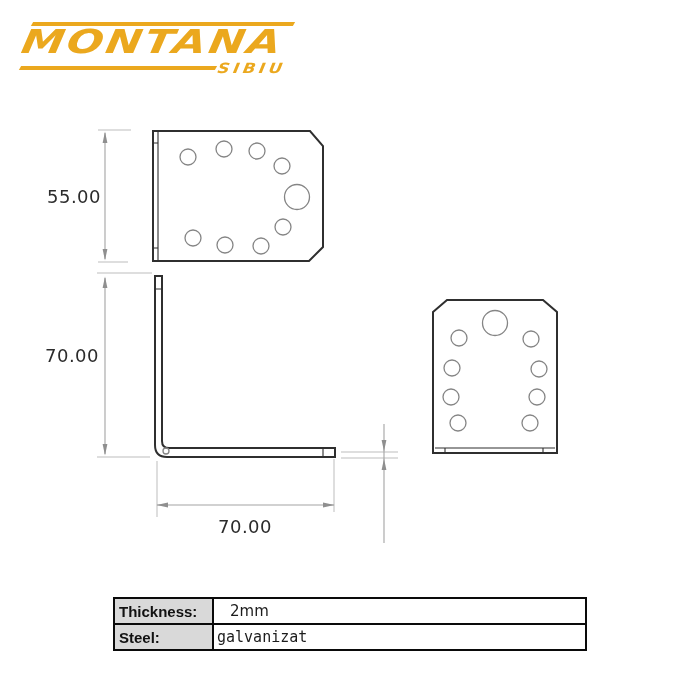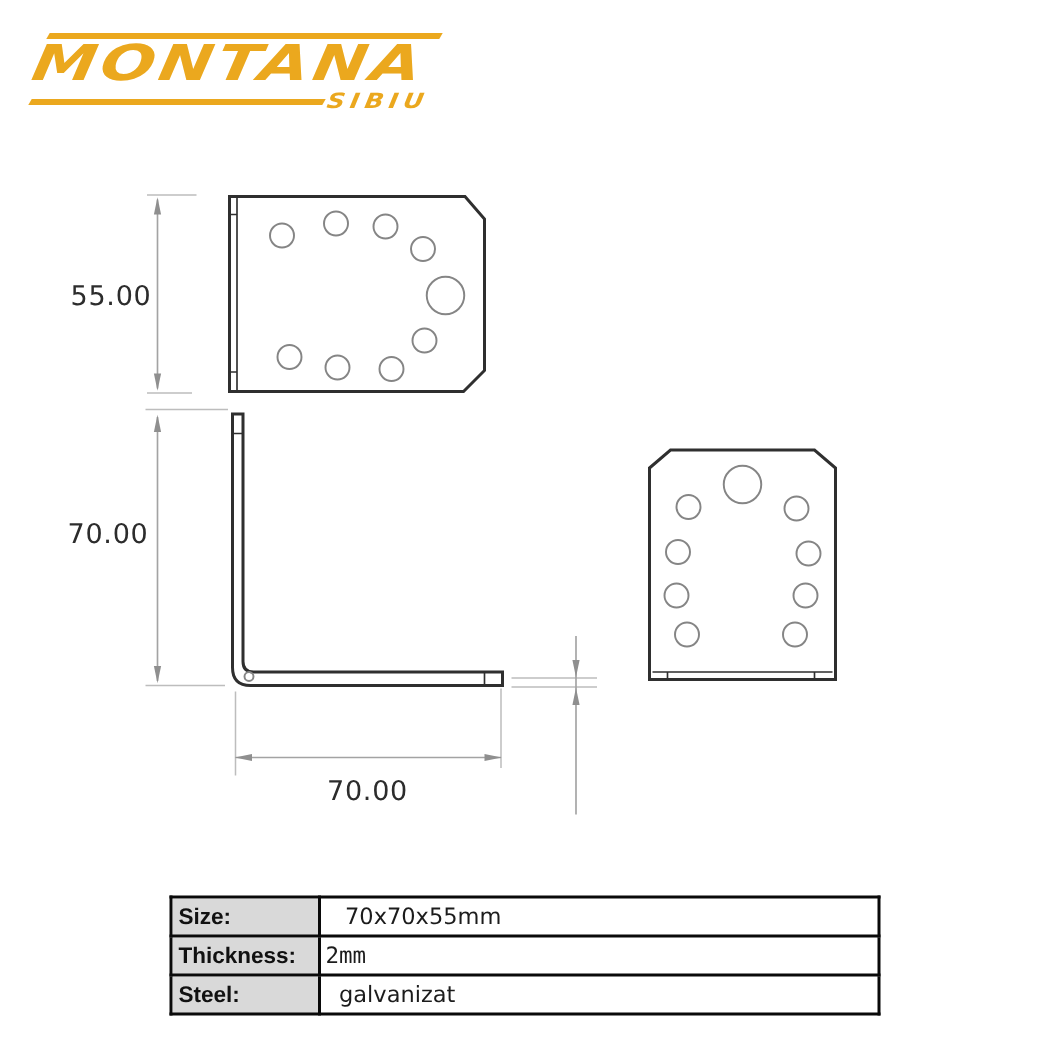--- a/index.html
+++ b/index.html
@@ -125,24 +125,20 @@
       <path class="ext" d="M341,452 H398 M341,458 H398"></path>
       <path class="dim" d="M384,424 V543"></path>
       <polygon class="arrow" points="384,451.5 381.6,440 386.4,440"></polygon>
       <polygon class="arrow" points="384,458.5 381.6,470 386.4,470"></polygon>
     </g>
   </svg>
 
   <table class="spec">
     <tbody>
       <tr>
-        <td class="label">Size:</td>
-        <td class="value">70x70x55mm</td>
-      </tr>
-      <tr>
         <td class="label">Thickness:</td>
         <td class="value">2mm</td>
       </tr>
       <tr>
         <td class="label">Steel:</td>
         <td class="value">galvanizat</td>
       </tr>
     </tbody>
   </table>
 

